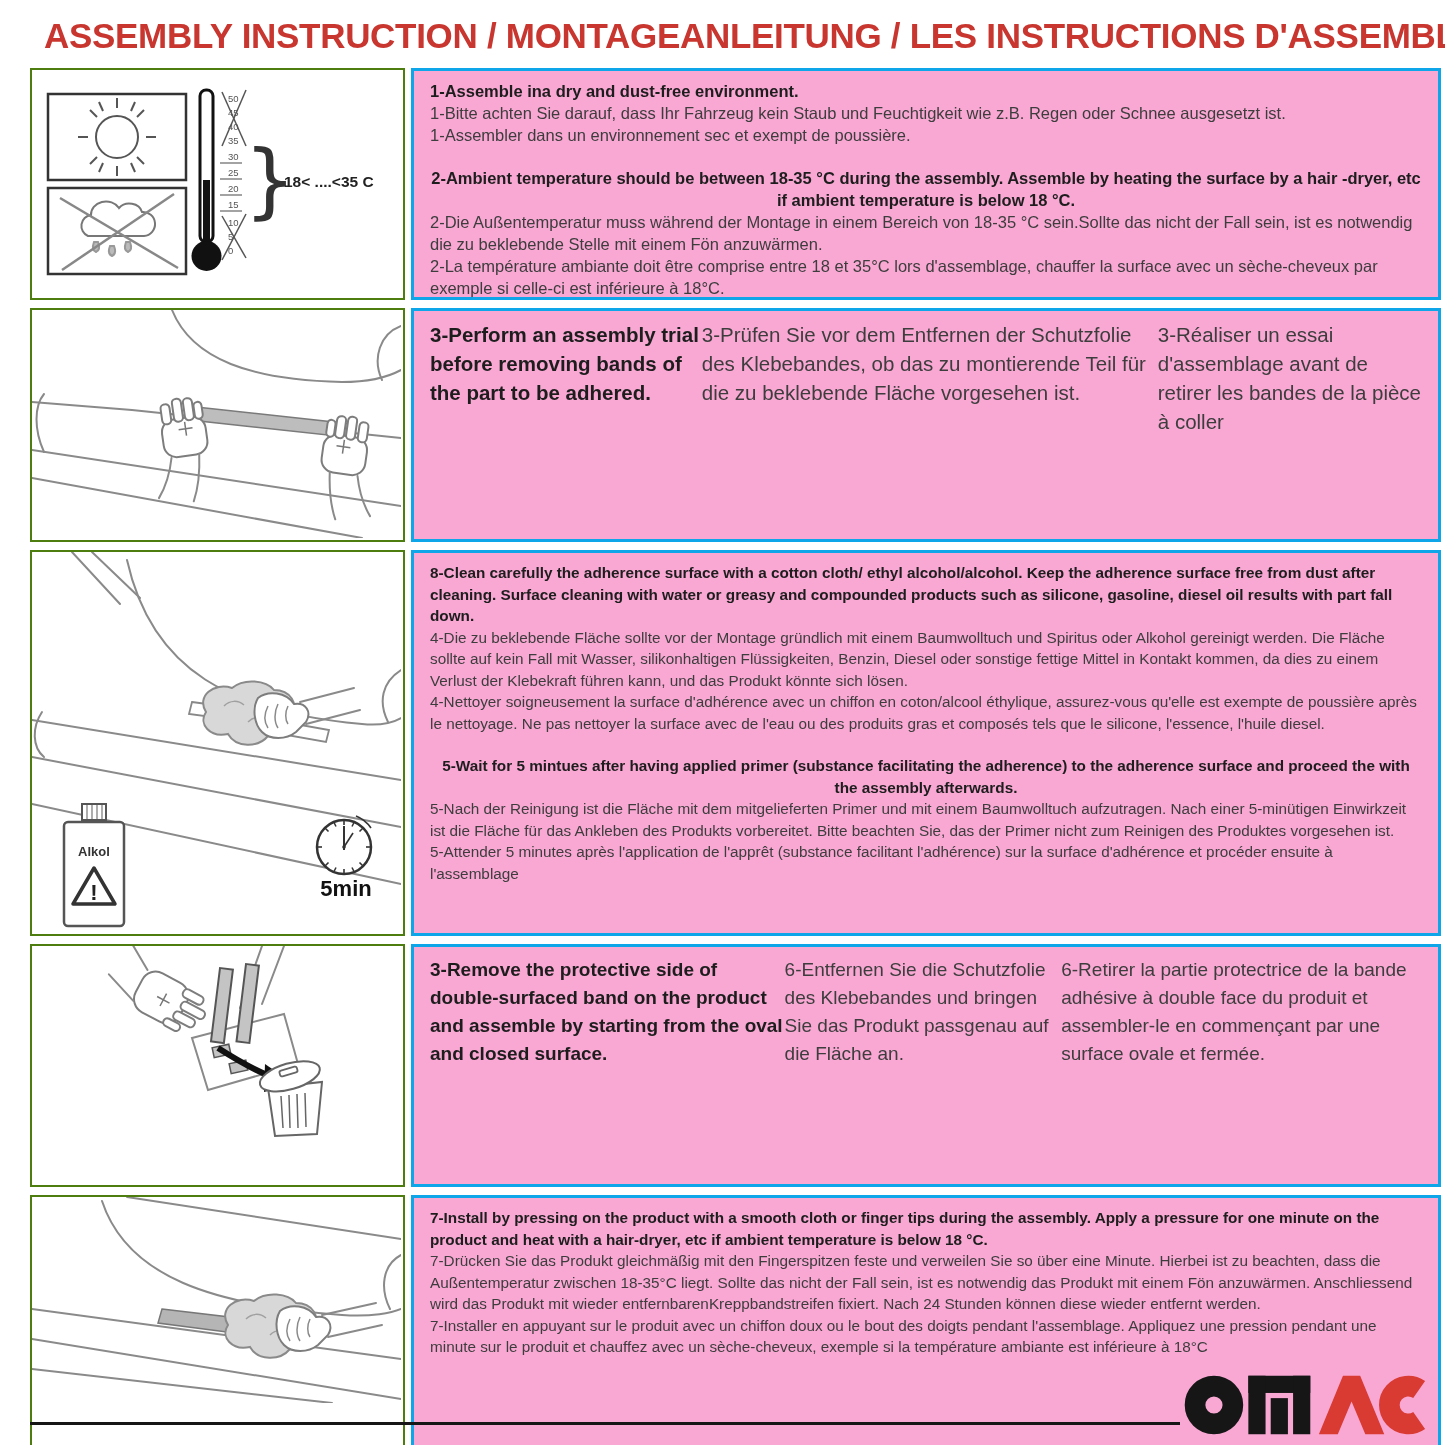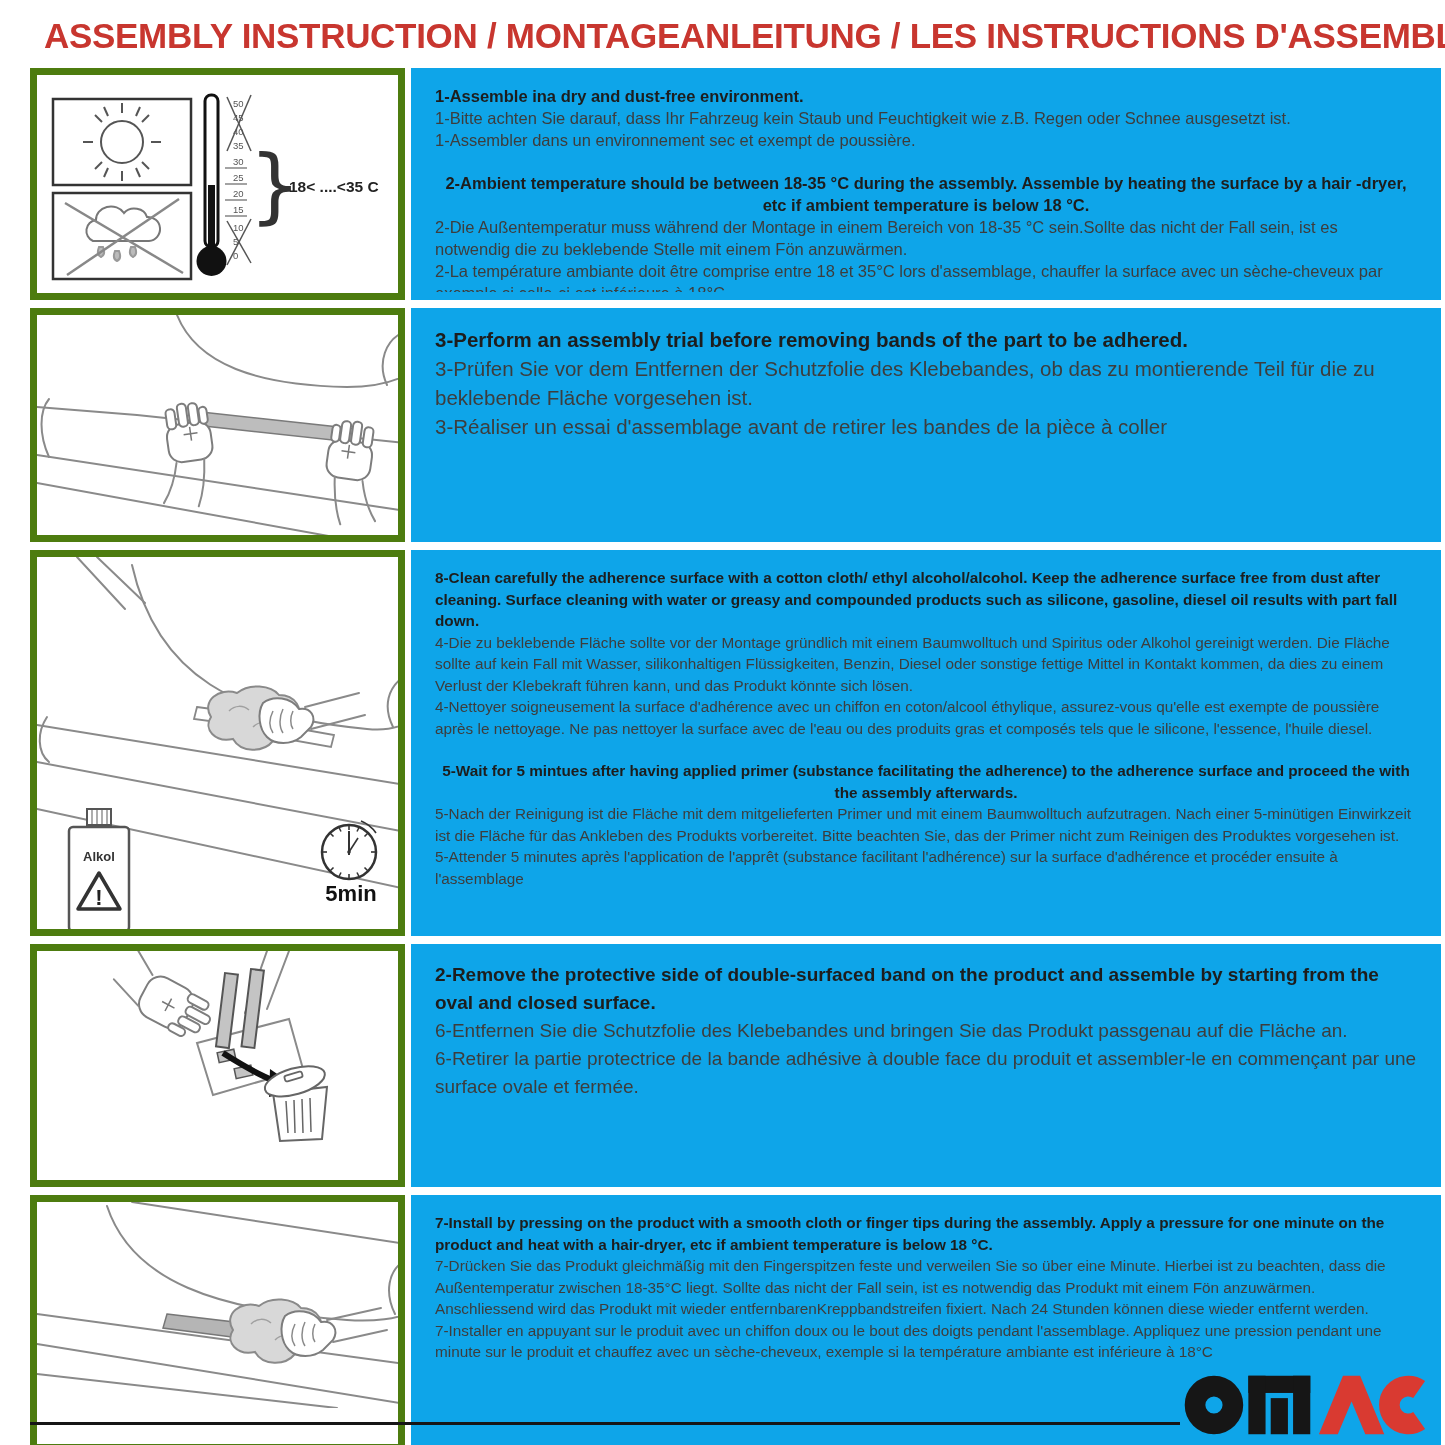--- a/index.html
+++ b/index.html
@@ -8,29 +8,29 @@
     font-family:"Liberation Sans",sans-serif;
     -webkit-font-smoothing:antialiased;
   }
   .page-title{
     color:#c8362f;font-weight:800;font-size:35px;letter-spacing:-0.3px;
     margin:0;padding:16px 0 12px 44px;white-space:nowrap;
   }
   .rows{margin:0 4px 0 30px;}
   .row{display:flex;gap:6px;margin-bottom:8px;}
   .illus{
-    flex:0 0 375px;width:375px;border:7px solid #4d7c0f;background:#fff;
+    flex:0 0 375px;width:375px;border:2px solid #4d7c0f;background:#fff;
     box-sizing:border-box;overflow:hidden;text-align:right;
   }
   .illus svg{display:block;}
   .textbox{
-    flex:1;border:8px solid #0ea5e9;background:#0ea5e9;box-sizing:border-box;
+    flex:1;border:3px solid #0ea5e9;background:#f9a8d4;box-sizing:border-box;
     padding:9px 16px 8px 16px;overflow:hidden;
   }
-  .textbox.vcenter{display:flex;flex-direction:column;justify-content:flex-start;}
+  .textbox.vcenter{display:flex;flex-direction:row;justify-content:center;}
   .para{margin:0;color:#3d3d3d;}
   .para.bold{font-weight:700;color:#1d1d1d;}
   .para.gap{margin-top:21px;text-align:center;}
   .fs17 .para{font-size:16.5px;line-height:22px;}
   .fs20 .para{font-size:20.5px;line-height:29px;}
   .fs15 .para{font-size:15.3px;line-height:21.5px;}
   .fs19 .para{font-size:19px;line-height:28px;}
   .footer-rule{
     position:absolute;left:30px;top:1422px;width:1150px;height:3px;background:#161616;
   }
@@ -277,21 +277,21 @@
               <line x1="11" y1="-5" x2="12" y2="29"></line>
           </g>
           <g transform="rotate(-16)">
             <ellipse cx="2" cy="-22" rx="31" ry="13" fill="#fff" stroke="#666" stroke-width="2"></ellipse>
             <rect x="-7" y="-30" width="18" height="6" rx="2" fill="none" stroke="#666" stroke-width="1.8"></rect>
           </g>
         </g>
       </svg>
     </div>
     <div class="textbox fs19 vcenter">
-        <p class="para bold">2-Remove the protective side of double-surfaced band on the product and assemble by starting from the oval and closed surface.</p>
+        <p class="para bold">3-Remove the protective side of double-surfaced band on the product and assemble by starting from the oval and closed surface.</p>
         <p class="para">6-Entfernen Sie die Schutzfolie des Klebebandes und bringen Sie das Produkt passgenau auf die Fläche an.</p>
         <p class="para">6-Retirer la partie protectrice de la bande adhésive à double face du produit et assembler-le en commençant par une surface ovale et fermée.</p>
       </div>
   </div>
 
   <div class="row" style="height:256px;margin-bottom:0;">
     <div class="illus">
       <svg width="369" height="206" viewBox="0 0 369 206">
         <path class="ln" d="M 70,4 C 95,80 180,108 310,118 C 340,120 360,116 369,112"></path>
         <path class="ln" d="M 95,0 L 369,42"></path>

